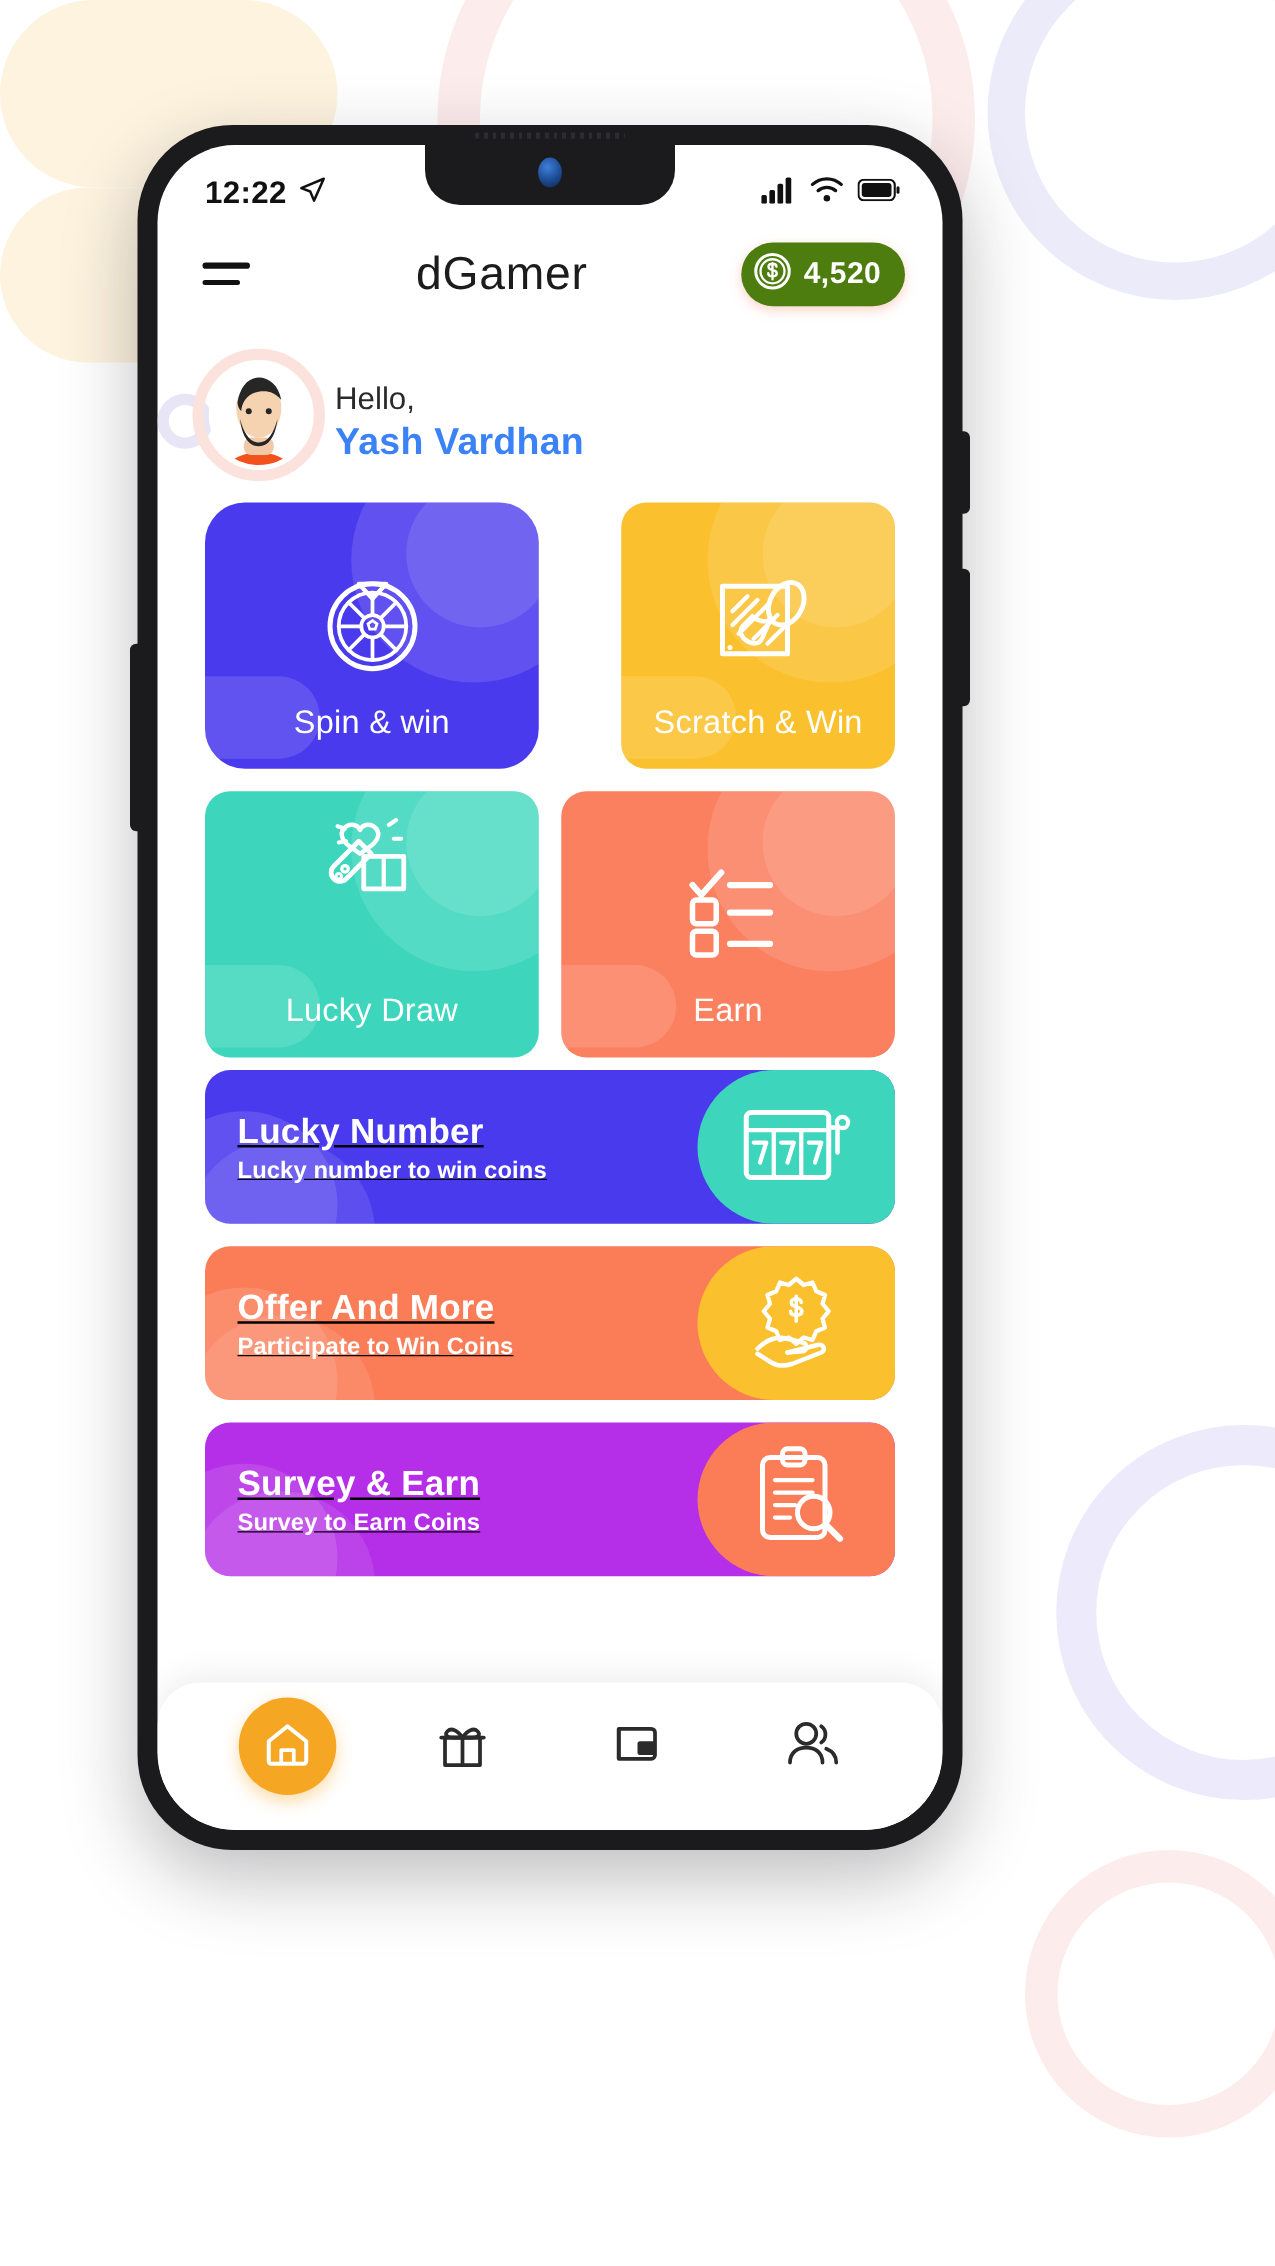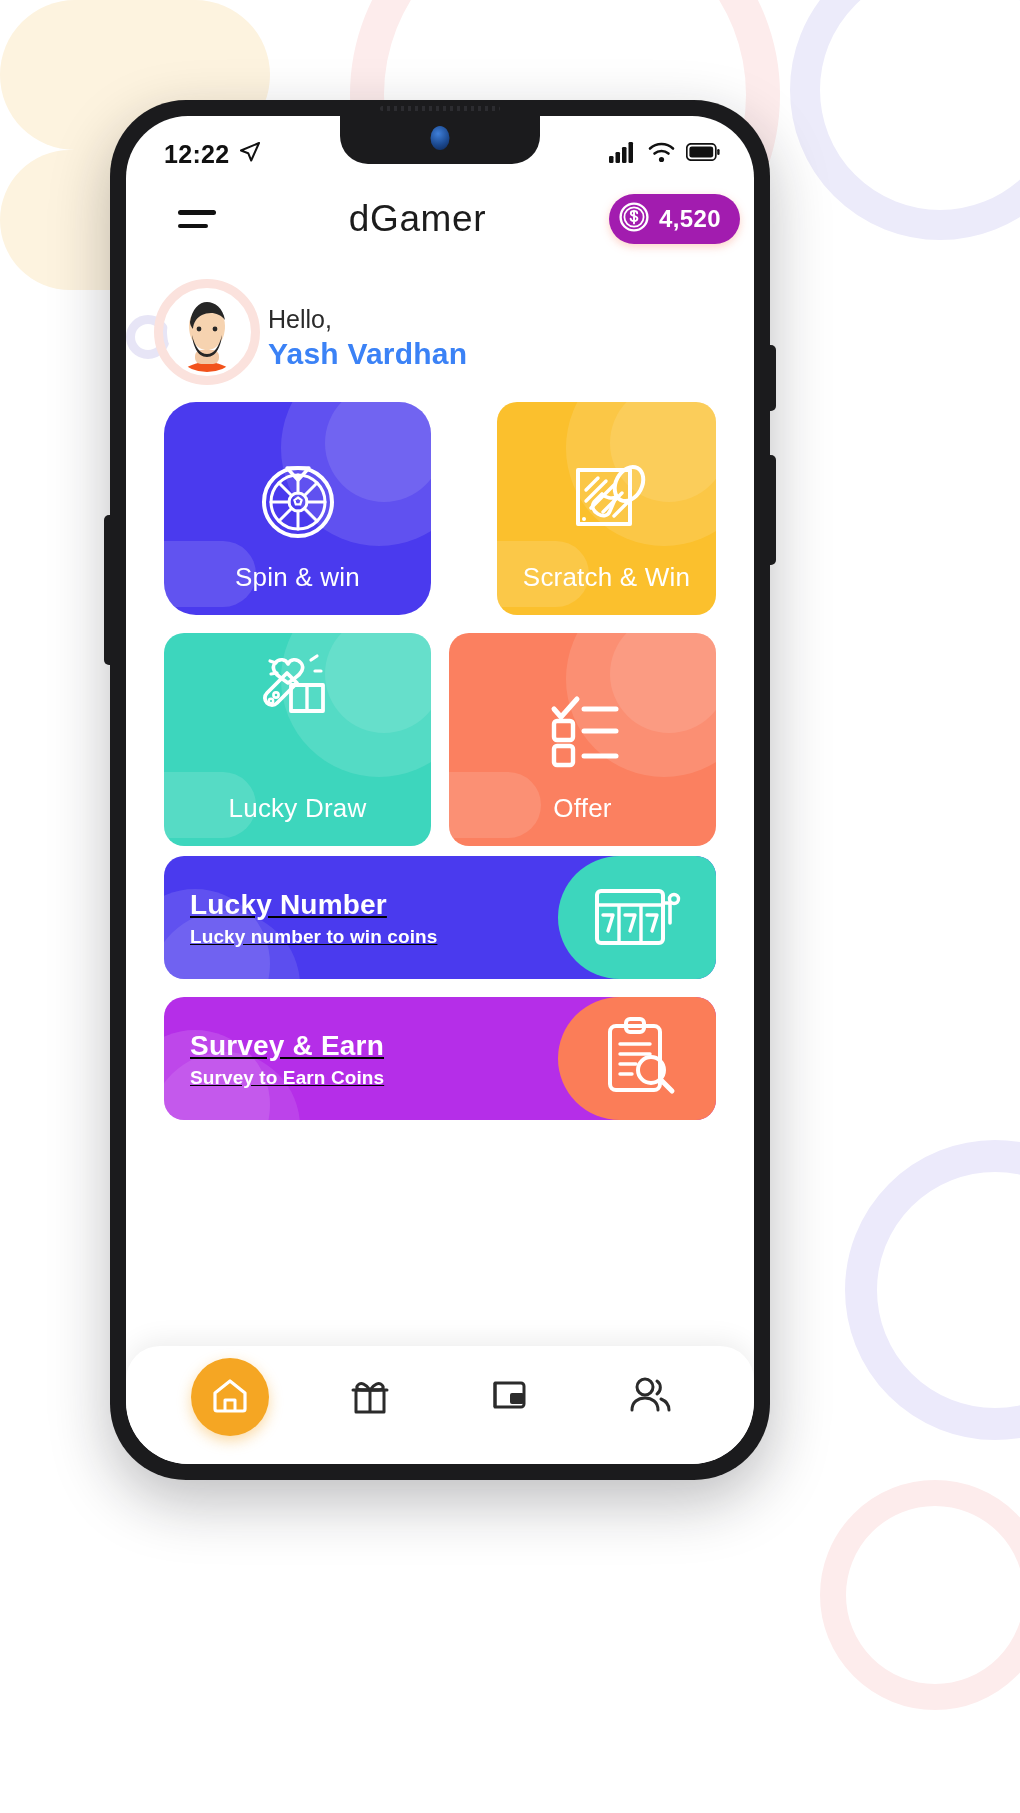--- a/index.html
+++ b/index.html
@@ -85,21 +85,21 @@
     position: absolute; left: 0; top: 0; width: 100%; height: 62px;
     display: flex; align-items: center; justify-content: space-between;
     padding: 14px 34px 0 38px;
   }
   #status-left { display: flex; align-items: center; gap: 9px; }
   #status-time { font-size: 25px; font-weight: 700; color: #111; letter-spacing: .3px; }
   #status-right { display: flex; align-items: center; gap: 11px; }
 
   
   #app-header {
-    position: absolute; left: 16px; top: 64px; width: 100%; height: 78px;
+    position: absolute; left: 0; top: 64px; width: 100%; height: 78px;
     display: flex; align-items: center; padding: 0 30px 0 36px;
   }
   #hamburger-button { width: 48px; display: flex; flex-direction: column; gap: 9px; cursor: pointer; }
   #hamburger-button i { display: block; height: 4.5px; background: #111; border-radius: 3px; }
   #hamburger-button i:nth-child(1) { width: 38px; }
   #hamburger-button i:nth-child(2) { width: 30px; }
   #app-title {
     flex: 1; text-align: center;
     font-size: 37px; color: #1c1c1c; letter-spacing: .6px;
     font-weight: 400;
@@ -263,21 +263,21 @@
           </span>
         </div>
       </div>
 
       <div id="app-header">
         <div id="hamburger-button">
           <i></i>
           <i></i>
         </div>
         <div id="app-title">dGamer</div>
-        <div id="coin-badge" style="background: #a21caf;">
+        <div id="coin-badge" style="background: #4d7c0f;">
           <span>
             <svg width="32" height="32" viewBox="0 0 32 32">
               <circle cx="16" cy="16" r="13.4" fill="none" stroke="#fff" stroke-width="2.4"></circle>
               <circle cx="16" cy="16" r="9.6" fill="none" stroke="#fff" stroke-width="1.8"></circle>
               <path d="M16 9.6 v12.8 M19.2 12.3 c0-1.5-1.5-2.3-3.2-2.3s-3.2.8-3.2 2.3 1.3 2.1 3.2 2.6 3.4 1 3.4 2.7-1.6 2.5-3.4 2.5-3.4-.9-3.4-2.5" fill="none" stroke="#fff" stroke-width="1.9" stroke-linecap="round"></path>
             </svg>
           </span>
           <span id="coin-amount">4,520</span>
         </div>
       </div>
@@ -387,21 +387,21 @@
               <path d="M20 32 l7 8 16-18" fill="none" stroke="#fff" stroke-width="5" stroke-linecap="round" stroke-linejoin="round"></path>
               <rect x="20" y="44" width="19" height="19" rx="3" fill="none" stroke="#fff" stroke-width="4.4"></rect>
               <rect x="20" y="69" width="19" height="19" rx="3" fill="none" stroke="#fff" stroke-width="4.4"></rect>
               <g stroke="#fff" stroke-width="5" stroke-linecap="round">
                 <line x1="50" y1="32" x2="82" y2="32"></line>
                 <line x1="50" y1="54" x2="82" y2="54"></line>
                 <line x1="50" y1="79" x2="82" y2="79"></line>
               </g>
             </svg>
           </div>
-          <div class="tile-label">Offer</div>
+          <div class="tile-label">Earn</div>
         </div>
       </div>
 
       <div id="banner-list">
 
         <div class="banner" id="banner-lucky-number" style="background: rgb(74, 58, 238);">
           <div class="banner-deco-a"></div>
           <div class="banner-deco-b"></div>
           <div class="banner-text">
             <div class="banner-title">Lucky Number</div>
@@ -419,20 +419,38 @@
                   <path d="M34 36 h10 l-5 16"></path>
                   <path d="M56 36 h10 l-5 16"></path>
                 </g>
                 <path d="M72 24 h7 v20" fill="none" stroke="#fff" stroke-width="3.6" stroke-linecap="round"></path>
                 <circle cx="83" cy="20" r="4.5" fill="none" stroke="#fff" stroke-width="3.4"></circle>
               </svg>
             </span>
           </div>
         </div>
 
+        <div class="banner" id="banner-offer" style="background: rgb(251, 125, 88);">
+          <div class="banner-deco-a"></div>
+          <div class="banner-deco-b"></div>
+          <div class="banner-text">
+            <div class="banner-title">Offer And More</div>
+            <div class="banner-sub">Participate to Win Coins</div>
+          </div>
+          <div class="banner-art" id="art-offer" style="background: rgb(251, 192, 45);">
+            <span>
+              <svg width="90" height="78" viewBox="0 0 90 78">
+                <path d="M45 6 l6 5 7-2 3 7 7 3 -2 7 5 6 -5 6 2 7 -7 3 -3 7 -7-2 -6 5 -6-5 -7 2 -3-7 -7-3 2-7 -5-6 5-6 -2-7 7-3 3-7 7 2z" fill="none" stroke="#fff" stroke-width="3.4" stroke-linejoin="round"></path>
+                <path d="M45 20 v20 M49 25 c0-2-2-3-4-3s-4 1-4 3 2 3 4 3.5 4.5 1.5 4.5 3.5-2 3-4.5 3-4.5-1-4.5-3" fill="none" stroke="#fff" stroke-width="2.8" stroke-linecap="round"></path>
+                <path d="M14 62 c8-8 16-10 24-8 l12 3 c4 1 4 6 0 7 l-12 1" fill="none" stroke="#fff" stroke-width="3.6" stroke-linecap="round" stroke-linejoin="round"></path>
+                <path d="M38 65 l24-6 c5-1 7 4 3 6 L42 74 c-6 2-12 2-17-1 L14 66" fill="none" stroke="#fff" stroke-width="3.6" stroke-linecap="round" stroke-linejoin="round"></path>
+              </svg>
+            </span>
+          </div>
+        </div>
 
         <div class="banner" id="banner-survey" style="background: rgb(181, 46, 232);">
           <div class="banner-deco-a"></div>
           <div class="banner-deco-b"></div>
           <div class="banner-text">
             <div class="banner-title">Survey &amp; Earn</div>
             <div class="banner-sub">Survey to Earn Coins</div>
           </div>
           <div class="banner-art" id="art-survey" style="background: rgb(251, 125, 88);">
             <span>

